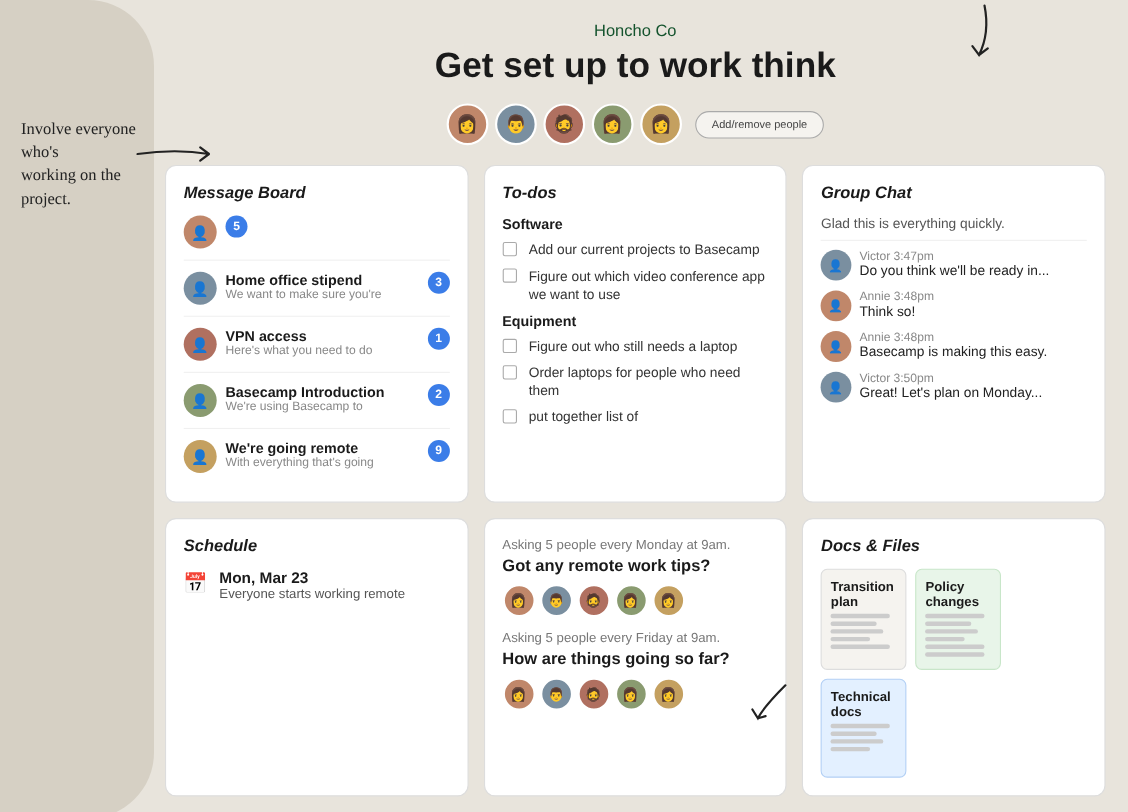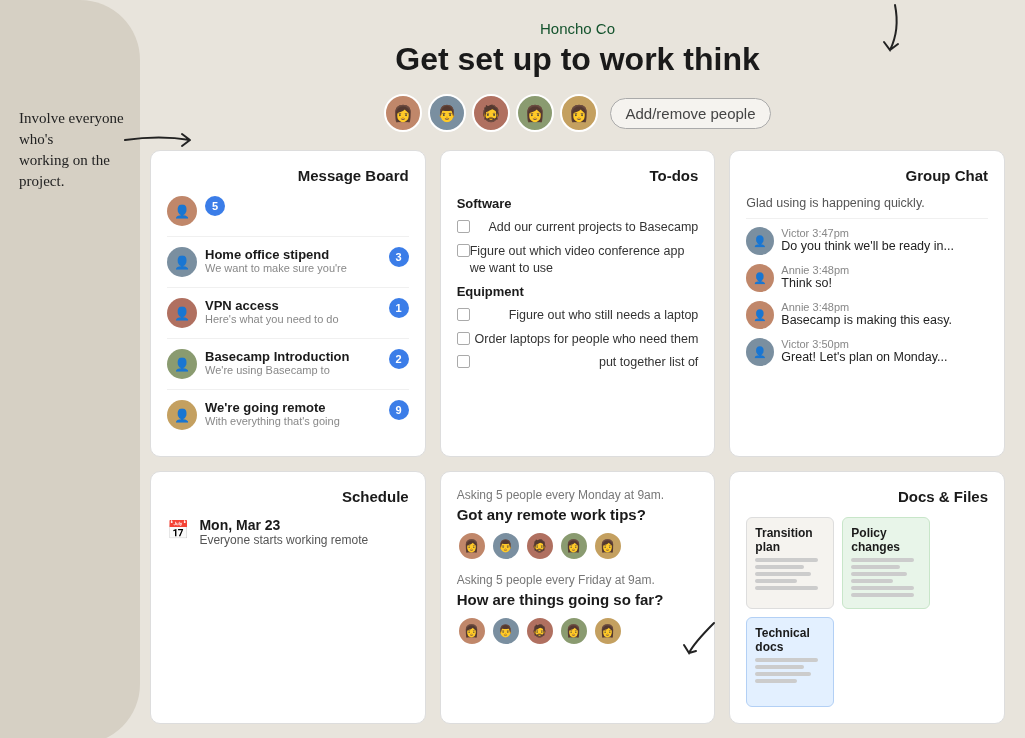--- a/index.html
+++ b/index.html
@@ -73,43 +73,44 @@
     .avatar-1 { background: #c0876a; }
     .avatar-2 { background: #7a8fa0; }
     .avatar-3 { background: #b07060; }
     .avatar-4 { background: #8a9b70; }
     .avatar-5 { background: #c4a060; }
     .add-people-btn {
       border: 1.5px solid #aaa;
       background: #f5f3ef;
       border-radius: 20px;
       padding: 6px 14px;
-      font-size: 15px;
+      font-size: 10px;
       color: #444;
       cursor: pointer;
       margin-left: 6px;
     }
     .grid {
       display: grid;
       grid-template-columns: 1fr 1fr 1fr;
       gap: 14px;
     }
     .card {
       background: #fff;
       border-radius: 10px;
       border: 1px solid #ddd;
       padding: 16px;
       min-height: 220px;
     }
     .card-title {
       font-size: 15px;
       font-weight: 700;
-      text-align: right;
+      text-align: left;
       margin-bottom: 12px;
       color: #1a1a1a;
+      font-style: italic;
     }
     
     .msg-item {
       display: flex;
       align-items: flex-start;
       gap: 8px;
       margin-bottom: 10px;
       padding-bottom: 10px;
       border-bottom: 1px solid #f0f0f0;
     }
@@ -145,26 +146,25 @@
     .todo-section-title {
       font-size: 13px;
       font-weight: 700;
       color: #1a1a1a;
       margin-bottom: 8px;
       margin-top: 4px;
     }
     .todo-item {
       display: flex;
       align-items: flex-start;
-      gap: 0;
+      gap: 11px;
       margin-bottom: 7px;
       font-size: 12.5px;
       color: #333;
       line-height: 1.35;
-      justify-content: space-between;
     }
     .todo-checkbox {
       width: 13px;
       height: 13px;
       border: 1.5px solid #aaa;
       border-radius: 2px;
       flex-shrink: 0;
       margin-top: 1px;
       background: #fff;
     }
@@ -220,21 +220,21 @@
     .docs-grid {
       display: flex;
       gap: 8px;
       flex-wrap: wrap;
     }
     .doc-card {
       background: #f5f3ef;
       border-radius: 6px;
       border: 1px solid #ddd;
       padding: 8px;
-      width: 88px;
+      width: 78px;
       min-height: 90px;
       font-size: 11px;
       color: #333;
     }
     .doc-card.green { background: #e8f5e9; border-color: #c8e6c9; }
     .doc-card.blue { background: #e3f0ff; border-color: #b3d0f5; }
     .doc-title { font-size: 12px; font-weight: 700; color: #1a1a1a; margin-bottom: 4px; }
     .doc-lines div {
       height: 4px;
       background: #ccc;
@@ -365,21 +365,21 @@
     </div>
           <div class="todo-item">
       <div class="todo-checkbox"></div>
       <span>put together list of</span>
     </div>
         </div>
     </div>
 
     <div class="card">
       <div class="card-title">Group Chat</div>
-      <div class="chat-first">Glad using is happening quickly.</div>
+      <div class="chat-first">Glad this is everything quickly.</div>
       <div id="chat-list">
           <div class="chat-item">
     <div class="chat-avatar" style="background:#7a8fa0">👤</div>
     <div class="chat-content">
       <div class="chat-meta">Victor 3:47pm</div>
       <div class="chat-text">Do you think we'll be ready in...</div>
     </div>
   </div>
           <div class="chat-item">
     <div class="chat-avatar" style="background:#c0876a">👤</div>

